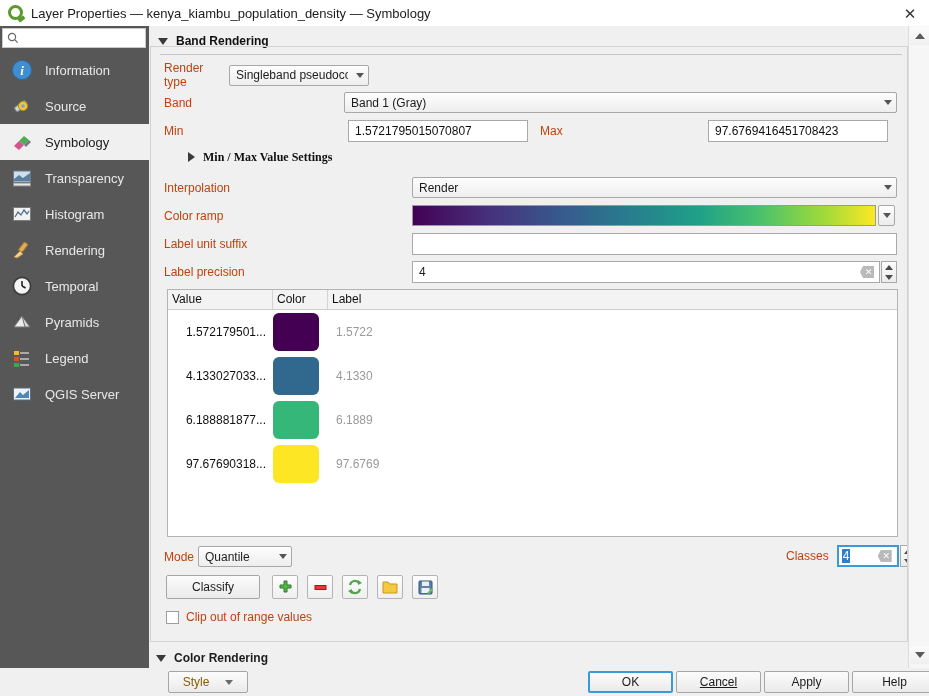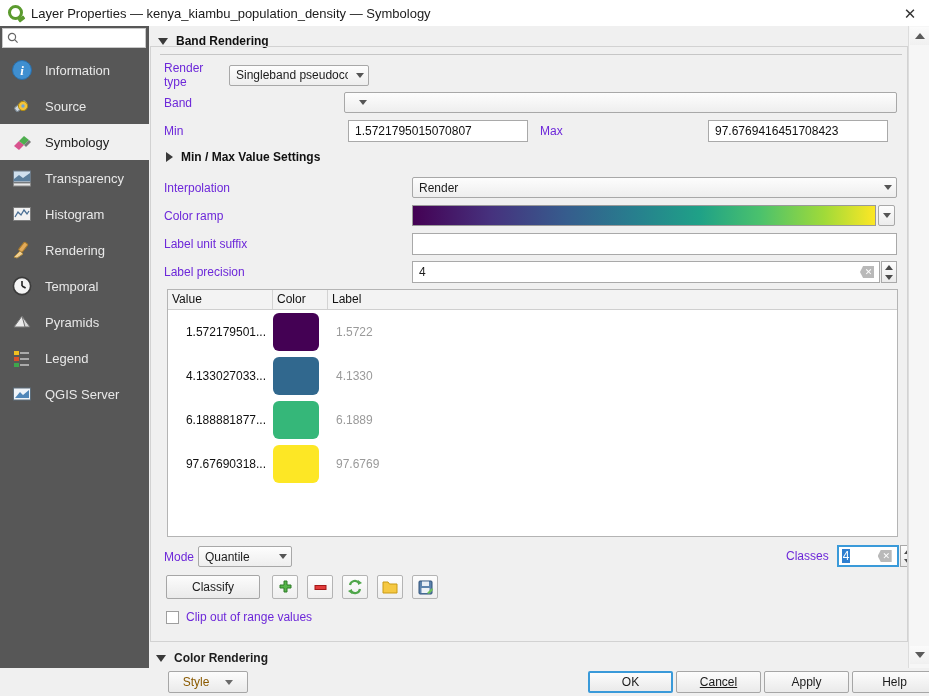--- a/index.html
+++ b/index.html
@@ -80,21 +80,21 @@
     font-weight: bold; font-size: 12px; color: #101010;
   }
   .tri {
     width: 0; height: 0; margin: 0 8px 0 6px; flex: none;
   }
   .tri.down { border-left: 5px solid transparent; border-right: 5px solid transparent; border-top: 7px solid #3a3a3a; }
   .tri.right { border-top: 5px solid transparent; border-bottom: 5px solid transparent; border-left: 7px solid #3a3a3a; }
   .hrule { height: 1px; background: #c6c6c6; margin: 2px 6px 0 6px; }
 
   .row { position: absolute; display: flex; align-items: center; }
-  .lbl { font-size: 12px; color: #6d28d9; }
+  .lbl { font-size: 12px; color: #c2410c; }
 
   .combo {
     background: linear-gradient(#fdfdfd,#eeeeee);
     border: 1px solid #a8a8a8; border-radius: 2px;
     height: 21px; display: flex; align-items: center;
     padding: 0 4px 0 6px; font-size: 12px; color: #1c1c1c;
     cursor: pointer; user-select: none;
   }
   .combo .cval { flex: 1; white-space: nowrap; overflow: hidden; }
   .arrow-dn {
@@ -384,32 +384,33 @@
       <span class="lbl" style="width:61px;">Render type</span>
       <span class="combo" style="width:140px;margin-left:4px;">
         <span class="cval">Singleband pseudocolor</span>
         <span class="arrow-dn"></span>
       </span>
     </div>
 
     <div class="row" style="left:14px;top:65px;width:740px;">
       <span class="lbl" style="width:180px;">Band</span>
       <span class="combo" style="width:553px;">
+        <span class="cval">Band 1 (Gray)</span>
         <span class="arrow-dn"></span>
       </span>
     </div>
 
     <div class="row" style="left:14px;top:93px;width:740px;">
       <span class="lbl" style="width:184px;">Min</span>
       <span class="field" style="width:180px;">1.5721795015070807</span>
       <span class="lbl" style="width:48px;margin-left:12px;">Max</span>
       <span class="field" style="width:180px;margin-left:120px;">97.6769416451708423</span>
     </div>
 
-    <div class="section-header" style="position:absolute;left:10px;top:119px;">
+    <div class="section-header" style="position:absolute;left:32px;top:119px;font-family:Liberation Serif, serif;">
       <span class="tri right"></span>
       <span>Min / Max Value Settings</span>
     </div>
 
     <div class="row" style="left:14px;top:150px;width:740px;">
       <span class="lbl" style="width:248px;">Interpolation</span>
       <span class="combo" style="width:485px;">
         <span class="cval">Render</span>
         <span class="arrow-dn"></span>
       </span>

